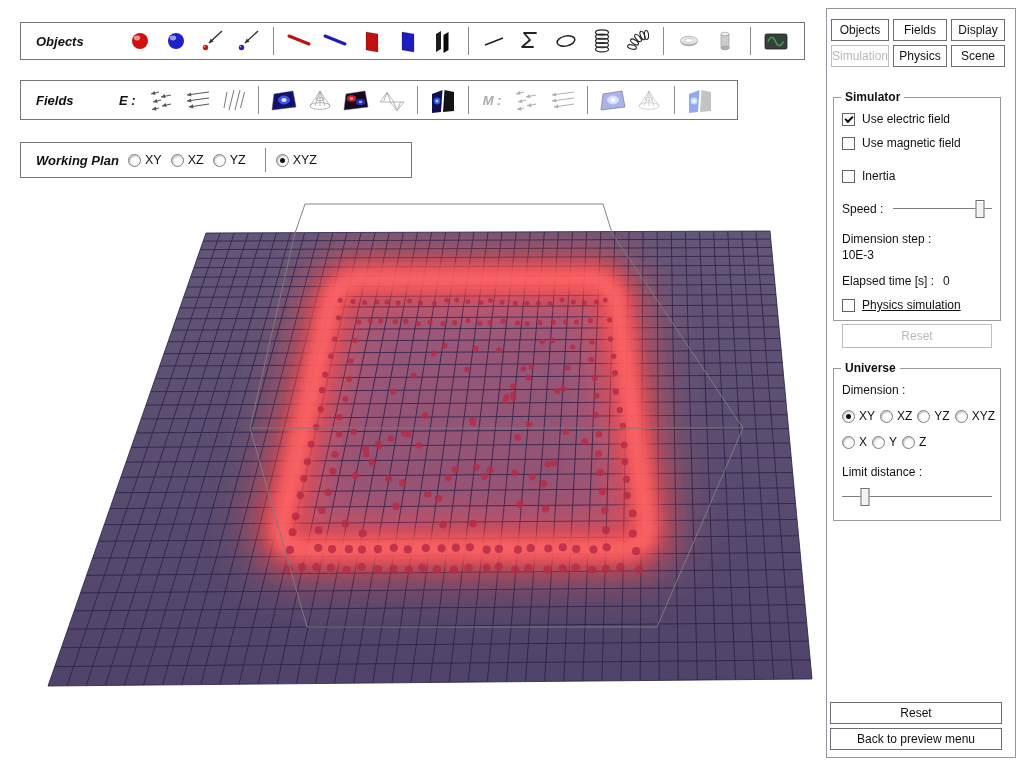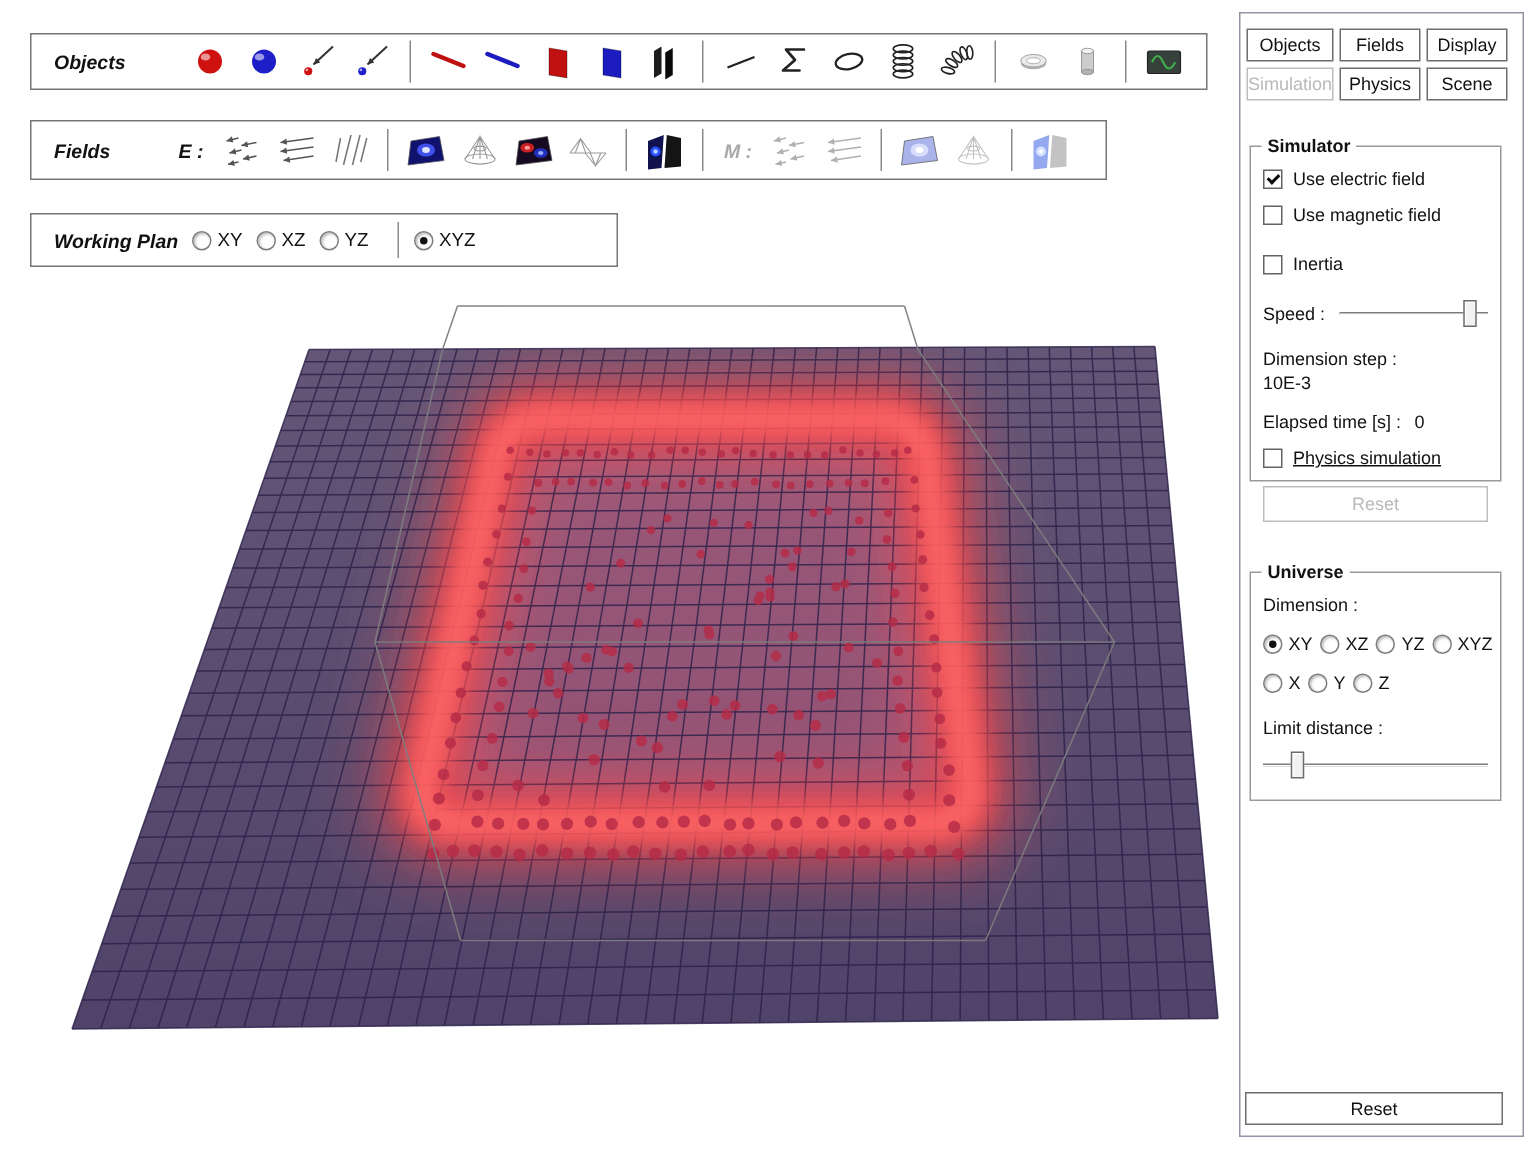--- a/index.html
+++ b/index.html
@@ -32,21 +32,21 @@
   #sidebar{left:826px;top:8px;width:190px;height:750px;border:1px solid #9494a4;background:#fff;
     position:absolute;box-sizing:border-box;z-index:2;font-size:12px;}
   .sb-header{display:flex;align-items:center;margin:10px 6px 0 8px;}
   .sb-title{font-weight:bold;font-size:12.5px;margin-left:10px;letter-spacing:.2px;}
   .nav-grid{display:grid;grid-template-columns:1fr 1fr 1fr;gap:4px;margin:10px 10px 0 4px;}
   .btn{border:1px solid #6e6e6e;background:#fff;text-align:center;padding:3px 0;font-size:12px;cursor:pointer;color:#111;}
   .btn.disabled{color:#b9b9b9;border-color:#bdbdbd;cursor:default;}
   .groupbox{position:absolute;left:6px;right:14px;border:1px solid #9a9a9a;box-sizing:border-box;padding:6px 8px 8px 8px;}
   .gb-legend{position:absolute;top:-8px;left:7px;background:#fff;padding:0 4px;font-weight:bold;font-size:12px;}
   #gb-sim{top:88px;height:224px;}
-  #gb-uni{top:372px;height:153px;}
+  #gb-uni{top:359px;height:153px;}
   .cb-row{display:flex;align-items:center;margin:10px 0;cursor:pointer;}
   .cb-row.first{margin-top:8px;}
   .cb-row.gap{margin-top:19px;}
   .cb-box{width:13px;height:13px;border:1px solid #636363;background:#fff;margin-right:7px;position:relative;flex:none;box-sizing:border-box;}
   .cb-box.checked::after{content:"";position:absolute;left:2px;top:2px;width:6px;height:3px;
     border-left:2px solid #0a0a0a;border-bottom:2px solid #0a0a0a;transform:rotate(-45deg);}
   .cb-label.underline{text-decoration:underline;}
   .slider-row{display:flex;align-items:center;margin-top:16px;}
   .slider{position:relative;flex:1;height:20px;margin-left:10px;}
   .slider.full{margin:8px 0 0 0;}
@@ -752,14 +752,15 @@
       </div>
     <div class="sb-text" style="margin-top:16px;">Limit distance :</div>
     <span class="slider full" style="display:block;">
       <span class="slider-track"></span>
       <span class="slider-thumb" style="left: 15%;"></span>
     </span>
   </div>
 
   <div class="sb-footer">
     <button class="btn">Reset</button>
+    <button class="btn">Back to preview menu</button>
   </div>
 </div>
 
 </body></html>

